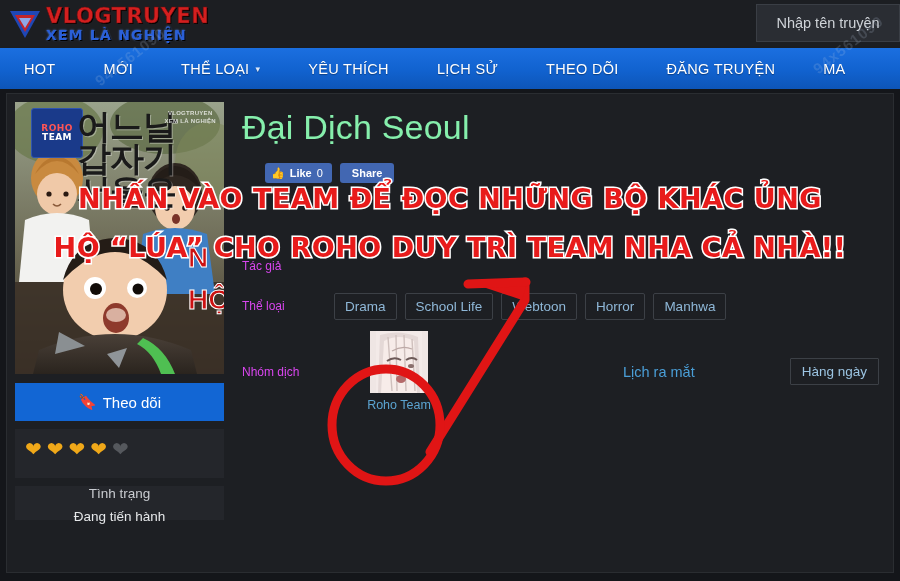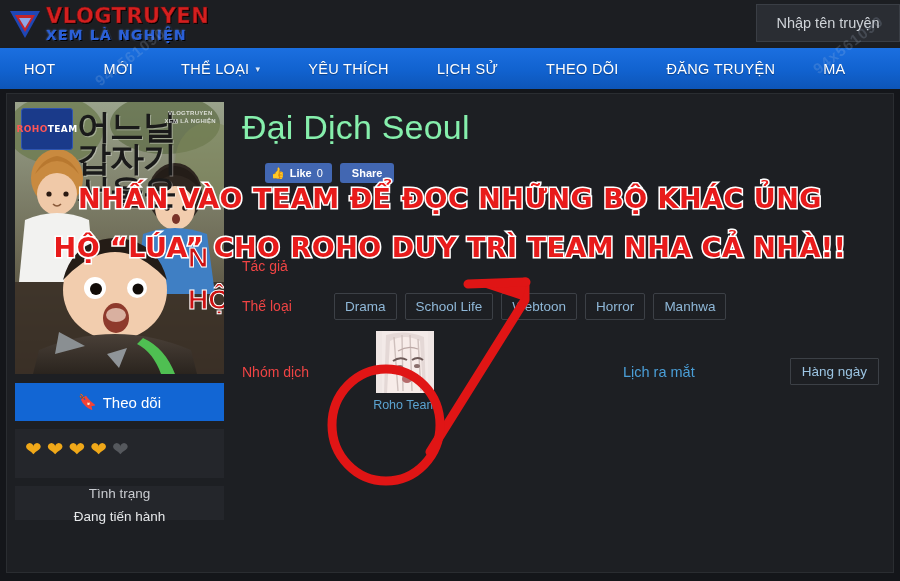--- a/index.html
+++ b/index.html
@@ -76,23 +76,23 @@
 
   
   .left-col { position: absolute; left: 8px; top: 8px; width: 209px; }
   .cover {
     width: 209px; height: 272px;
     position: relative; overflow: hidden;
     background: #3a3028;
   }
   .cover-art { position: absolute; inset: 0; }
   .roho-badge {
-    position: absolute; left: 6px; top: 6px;
-    width: 52px; height: 42px; background: #1a3a8a;
-    border-radius: 3px; display: flex; 
+    position: absolute; left: 16px; top: 6px;
+    width: 52px; height: 50px; background: #1a3a8a;
+    border-radius: 3px; display: flex; flex-direction: column;
     align-items: center; justify-content: center; line-height: 1;
     border: 1px solid #2f55b0;
   }
   .roho-badge span {
     color: #fff; font-size: 9px; font-weight: bold; letter-spacing: .4px;
     font-family: "DejaVu Sans", sans-serif;
   }
   .roho-badge .r1 { color: #ff5555; }
   .kr-title {
     position: absolute; left: 62px; top: 8px;
@@ -154,41 +154,41 @@
   .fb-like { padding: 0 9px 0 6px; gap: 5px; }
   .fb-share { padding: 0 12px; }
   .fb-like .cnt { font-weight: normal; }
 
   .meta { margin-top: 68px; }
   .meta-row {
     display: flex; align-items: center;
     margin-bottom: 10px; min-height: 30px;
   }
   .meta-label {
-    color: #ef4444; font-size: 14px; width: 92px; flex: 0 0 92px;
+    color: #d946ef; font-size: 12px; width: 92px; flex: 0 0 92px;
   }
   .meta-label.wide { width: 104px; flex: 0 0 104px; }
   .meta-value { color: #d6d9dc; font-size: 14.5px; }
   .right-group { display: flex; align-items: center; margin-left: auto; }
   .views-label { color: #4a9fd8; font-size: 14.5px; margin-right: 120px; }
   .views-val { color: #e3e5e8; font-size: 14.5px; }
   .tags { display: flex; gap: 8px; }
   .tag {
     border: 1px solid #3c4046; color: #8fb8d8; font-size: 13.5px;
     padding: 5px 10px; border-radius: 2px; cursor: pointer;
     background: #1d1f23; white-space: nowrap;
   }
   .sched-label { color: #4a9fd8; font-size: 14.5px; margin-right: 95px; }
   .badge-daily {
     border: 1px solid #3c4046; color: #9cc5e3; font-size: 13.5px;
     padding: 5px 11px; border-radius: 1px; background: #1d1f23;
   }
   .team {
     display: flex; flex-direction: column; align-items: center;
-    width: 74px; margin-left: 22px;
+    width: 74px; margin-left: 16px;
   }
   .team-avatar {
     width: 58px; height: 62px; background: #e8dede;
     overflow: hidden; position: relative;
   }
   .team-name {
     color: #5ba3d0; font-size: 12.5px; margin-top: 5px; cursor: pointer;
     white-space: nowrap;
   }
 

